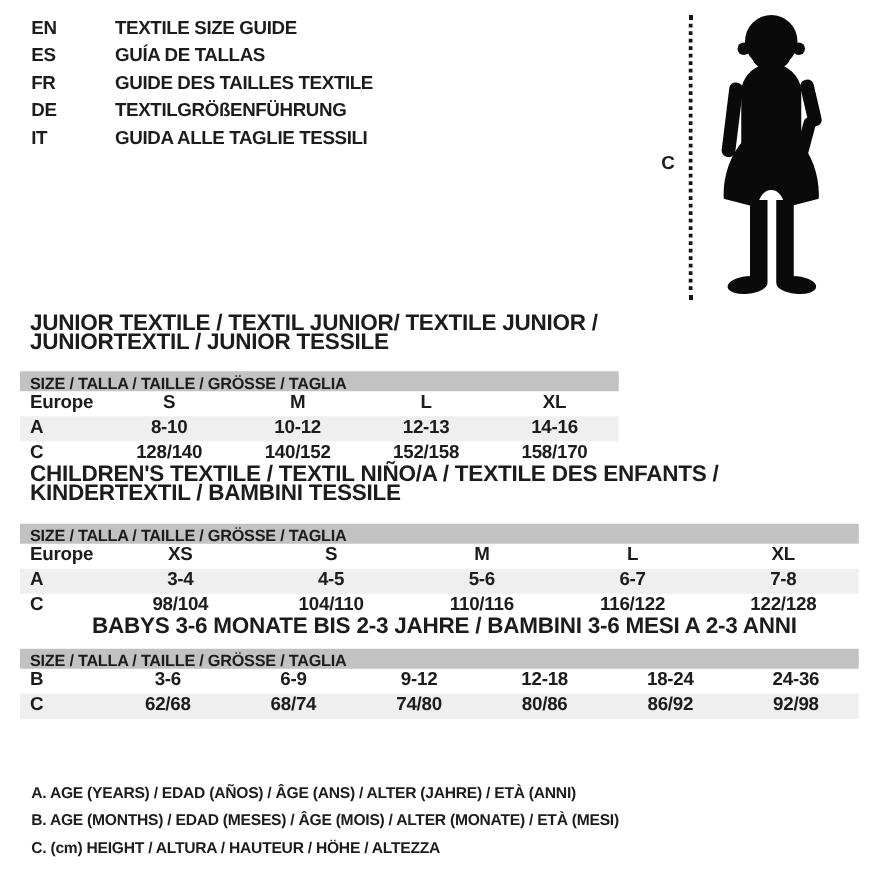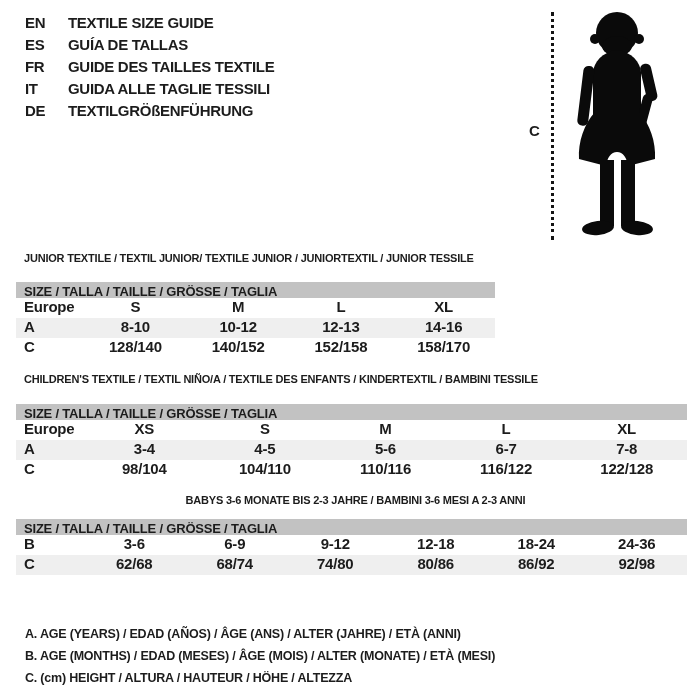--- a/index.html
+++ b/index.html
@@ -2,34 +2,34 @@
 <html><head>
 <meta charset="utf-8">
 <style>
   html,body{margin:0;padding:0;background:#fff;}
   .page{
     position:relative;width:700px;height:700px;background:#ffffff;
     font-family:"Liberation Sans",sans-serif;color:#1c1c1c;overflow:hidden;
   }
   
   .langs{position:absolute;left:25px;top:11px;}
-  .lang-line{display:flex;height:22px;align-items:center;font-weight:700;font-size:15px;letter-spacing:-0.3px;}
+  .lang-line{display:flex;height:22px;align-items:center;font-weight:700;font-size:15px;letter-spacing:-0.3px;gap:24px;}
   .lang-code{width:43px;flex:0 0 43px;}
   
   .meas-line{position:absolute;left:551px;top:12px;height:228px;width:0;border-left:3px dotted #141414;}
   .meas-label{position:absolute;left:529px;top:122px;font-weight:700;font-size:15px;}
   .silhouette{position:absolute;left:565px;top:8px;}
   .silhouette svg{display:block;}
   .sil-fill{fill:#0a0a0a;}
   
   .size-table{position:absolute;left:16px;}
   .t1{top:251px;width:479px;}
   .t2{top:372px;width:671px;}
   .t3{top:487px;width:671px;}
-  .tbl-title{font-weight:700;font-size:11px;letter-spacing:-0.2px;padding-left:8px;line-height:15px;}
+  .tbl-title{font-weight:700;font-size:18px;letter-spacing:-0.2px;padding-left:8px;line-height:15px;}
   .t1 .tbl-head-gap{height:16px;}
   .t2 .tbl-head-gap{height:17px;}
   .t3 .tbl-head-gap{height:11px;}
   .tbl-header{background:#c2c2c2;height:16px;line-height:19px;font-weight:700;font-size:13px;letter-spacing:-0.2px;padding-left:8px;}
   .tbl-row{display:flex;height:20px;align-items:flex-start;font-weight:700;font-size:15px;letter-spacing:-0.2px;}
   .tbl-row.shade{background:#efefef;}
   .tbl-row .lbl{flex:0 0 60px;padding-left:8px;}
   .tbl-row .val{flex:1 1 0;text-align:center;}
   
   .footnotes{position:absolute;left:25px;top:623px;}
@@ -47,26 +47,26 @@
     </div>
     <div class="lang-line">
       <span class="lang-code">ES</span>
       <span class="lang-text">GUÍA DE TALLAS</span>
     </div>
     <div class="lang-line">
       <span class="lang-code">FR</span>
       <span class="lang-text">GUIDE DES TAILLES TEXTILE</span>
     </div>
     <div class="lang-line">
+      <span class="lang-code">DE</span>
+      <span class="lang-text">TEXTILGRÖßENFÜHRUNG</span>
+    </div>
+    <div class="lang-line">
       <span class="lang-code">IT</span>
       <span class="lang-text">GUIDA ALLE TAGLIE TESSILI</span>
-    </div>
-    <div class="lang-line">
-      <span class="lang-code">DE</span>
-      <span class="lang-text">TEXTILGRÖßENFÜHRUNG</span>
     </div>
   </div>
 
   <div class="meas-line"></div>
   <div class="meas-label">C</div>
 
   <div class="silhouette">
     <svg width="105" height="232" viewBox="0 0 105 232" aria-hidden="true">
       <g class="sil-fill">
 

